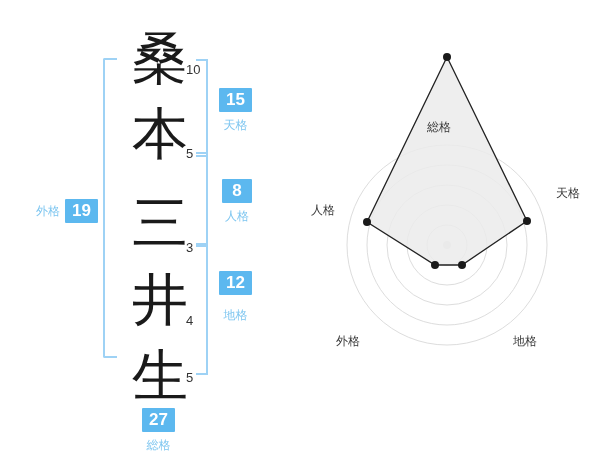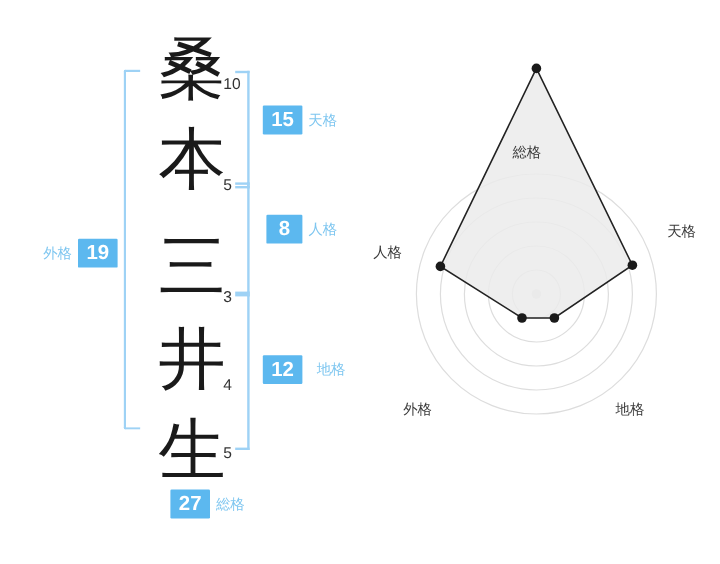--- a/index.html
+++ b/index.html
@@ -58,20 +58,21 @@
     border-right: none;
     box-sizing: border-box;
   }
 
   
   .chip {
     position: absolute;
     display: flex;
     align-items: center;
     gap: 5px;
+    flex-direction: column;
   }
   .chip .box {
     background: #5cb8ef;
     color: #ffffff;
     font-size: 17px;
     font-weight: bold;
     padding: 3px 7px;
     line-height: 18px;
     border-radius: 1px;
     min-width: 16px;
@@ -139,21 +140,21 @@
     <div class="chip" style="left:219px; top:88px;">
       <span class="box">15</span>
       <span class="cap">天格</span>
     </div>
 
     <div class="chip" style="left:222px; top:179px;">
       <span class="box">8</span>
       <span class="cap">人格</span>
     </div>
 
-    <div class="chip" style="left:219px; top:296px;gap:12px;">
+    <div class="chip" style="left:219px; top:271px;gap:12px;">
       <span class="box">12</span>
       <span class="cap">地格</span>
     </div>
 
     <div class="chip rev" style="left:36px; top:199px;">
       <span class="cap-left">外格</span>
       <span class="box">19</span>
     </div>
 
     <div class="chip" style="left:142px; top:408px;">

